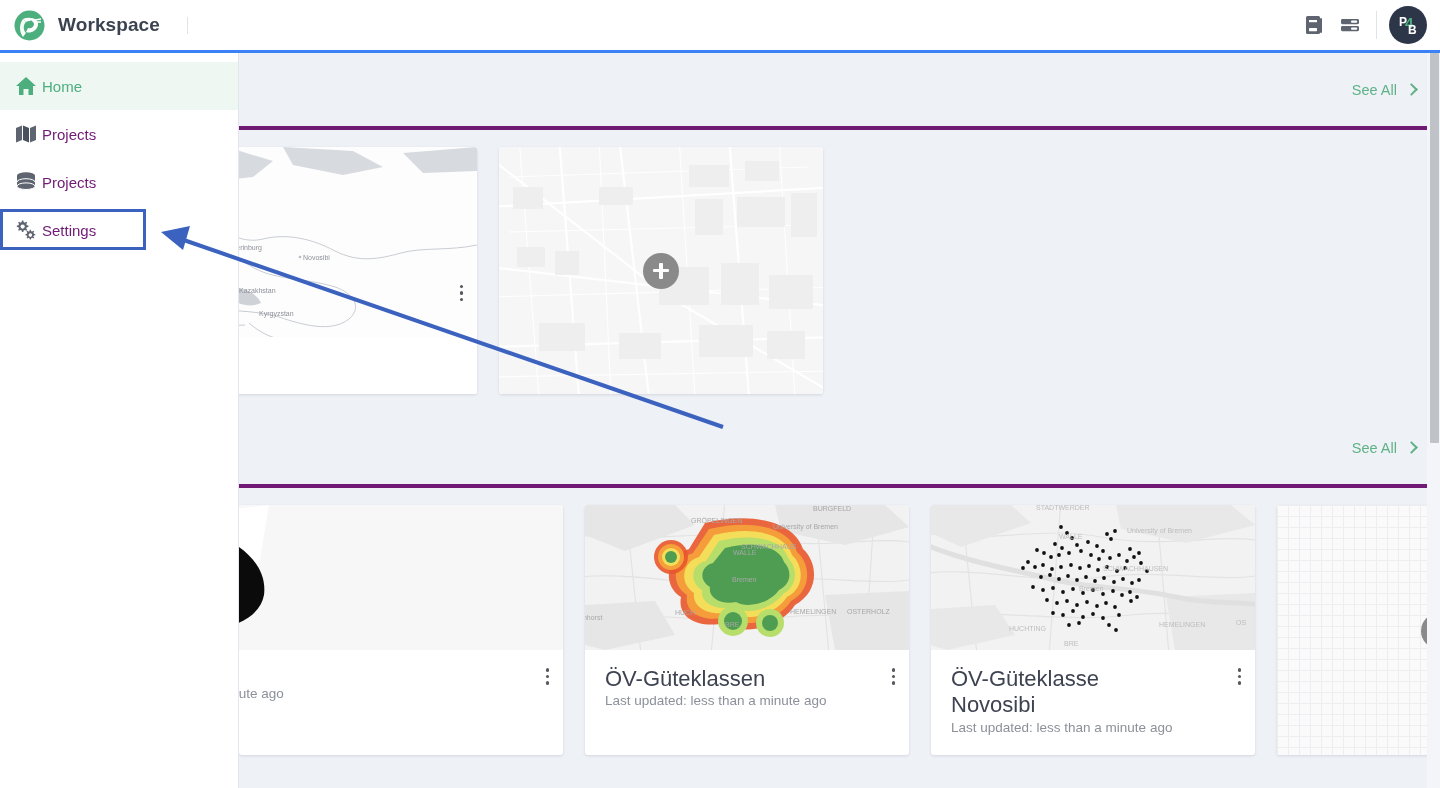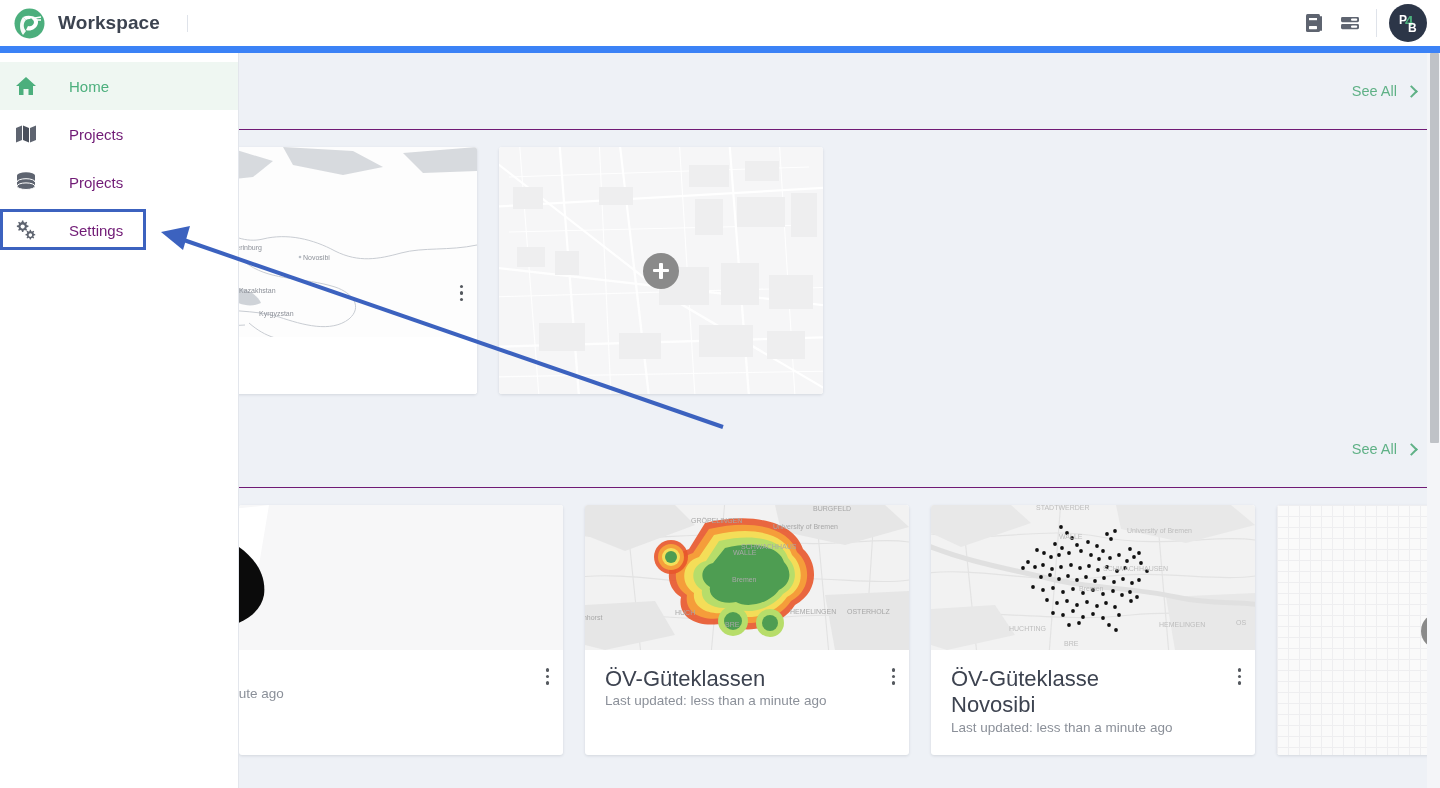--- a/index.html
+++ b/index.html
@@ -8,21 +8,21 @@
     overflow: hidden;
     font-family: "Liberation Sans", sans-serif;
     background: #eef1f6;
   }
 
   
   .header {
     position: absolute; top: 0; left: 0;
     width: 1440px; height: 53px;
     background: #ffffff;
-    border-bottom: 7px solid #3b82f6;
+    border-bottom: 3px solid #3b82f6;
     display: flex; align-items: center;
     z-index: 40;
   }
   .brand { display: flex; align-items: center; padding-left: 14px; gap: 13px; }
   .logo-mark { width: 31px; height: 31px; position: relative; flex: 0 0 auto; }
   .brand-title {
     font-size: 19px; font-weight: bold; color: #3c4350;
     letter-spacing: .1px;
   }
   .brand-sep {
@@ -51,21 +51,21 @@
   .sidebar {
     position: absolute; top: 53px; left: 0;
     width: 239px; height: 735px;
     background: #ffffff;
     border-right: 1px solid #e3e6ec;
     padding-top: 9px;
     z-index: 30;
   }
   .nav-item {
     height: 48px; display: flex; align-items: center;
-    padding-left: 14px; gap: 31px; cursor: pointer; position: relative;
+    padding-left: 14px; gap: 4px; cursor: pointer; position: relative;
   }
   .nav-item .lbl { font-size: 15px; color: #701a75; }
   .nav-item.active { background: #eff7f2; }
   .nav-item.active .lbl { color: #4caf7d; font-weight: normal; }
   .nav-ico { width: 24px; display: flex; align-items: center; justify-content: center; }
 
   
   .annot-box {
     position: absolute; left: 0px; top: 209px;
     width: 146px; height: 41px;
@@ -75,21 +75,21 @@
 
   
   .main {
     position: absolute; top: 53px; left: 239px;
     width: 1201px; height: 735px;
     background: #eef1f6;
     overflow: hidden;
   }
   .section-bar {
     height: 77px; position: relative;
-    border-bottom: 1px solid #701a75;
+    border-bottom: 4px solid #701a75;
   }
   .see-all {
     position: absolute; right: 24px; top: 50%; transform: translateY(-50%);
     display: flex; align-items: center; gap: 10px;
     color: #5fb186; font-size: 14.5px; cursor: pointer;
   }
   .chev { width: 9px; height: 9px; border-right: 2px solid #5fb186; border-top: 2px solid #5fb186; transform: rotate(45deg); }
 
   .row {
     display: flex; gap: 22px; padding: 17px 0 0 0;

